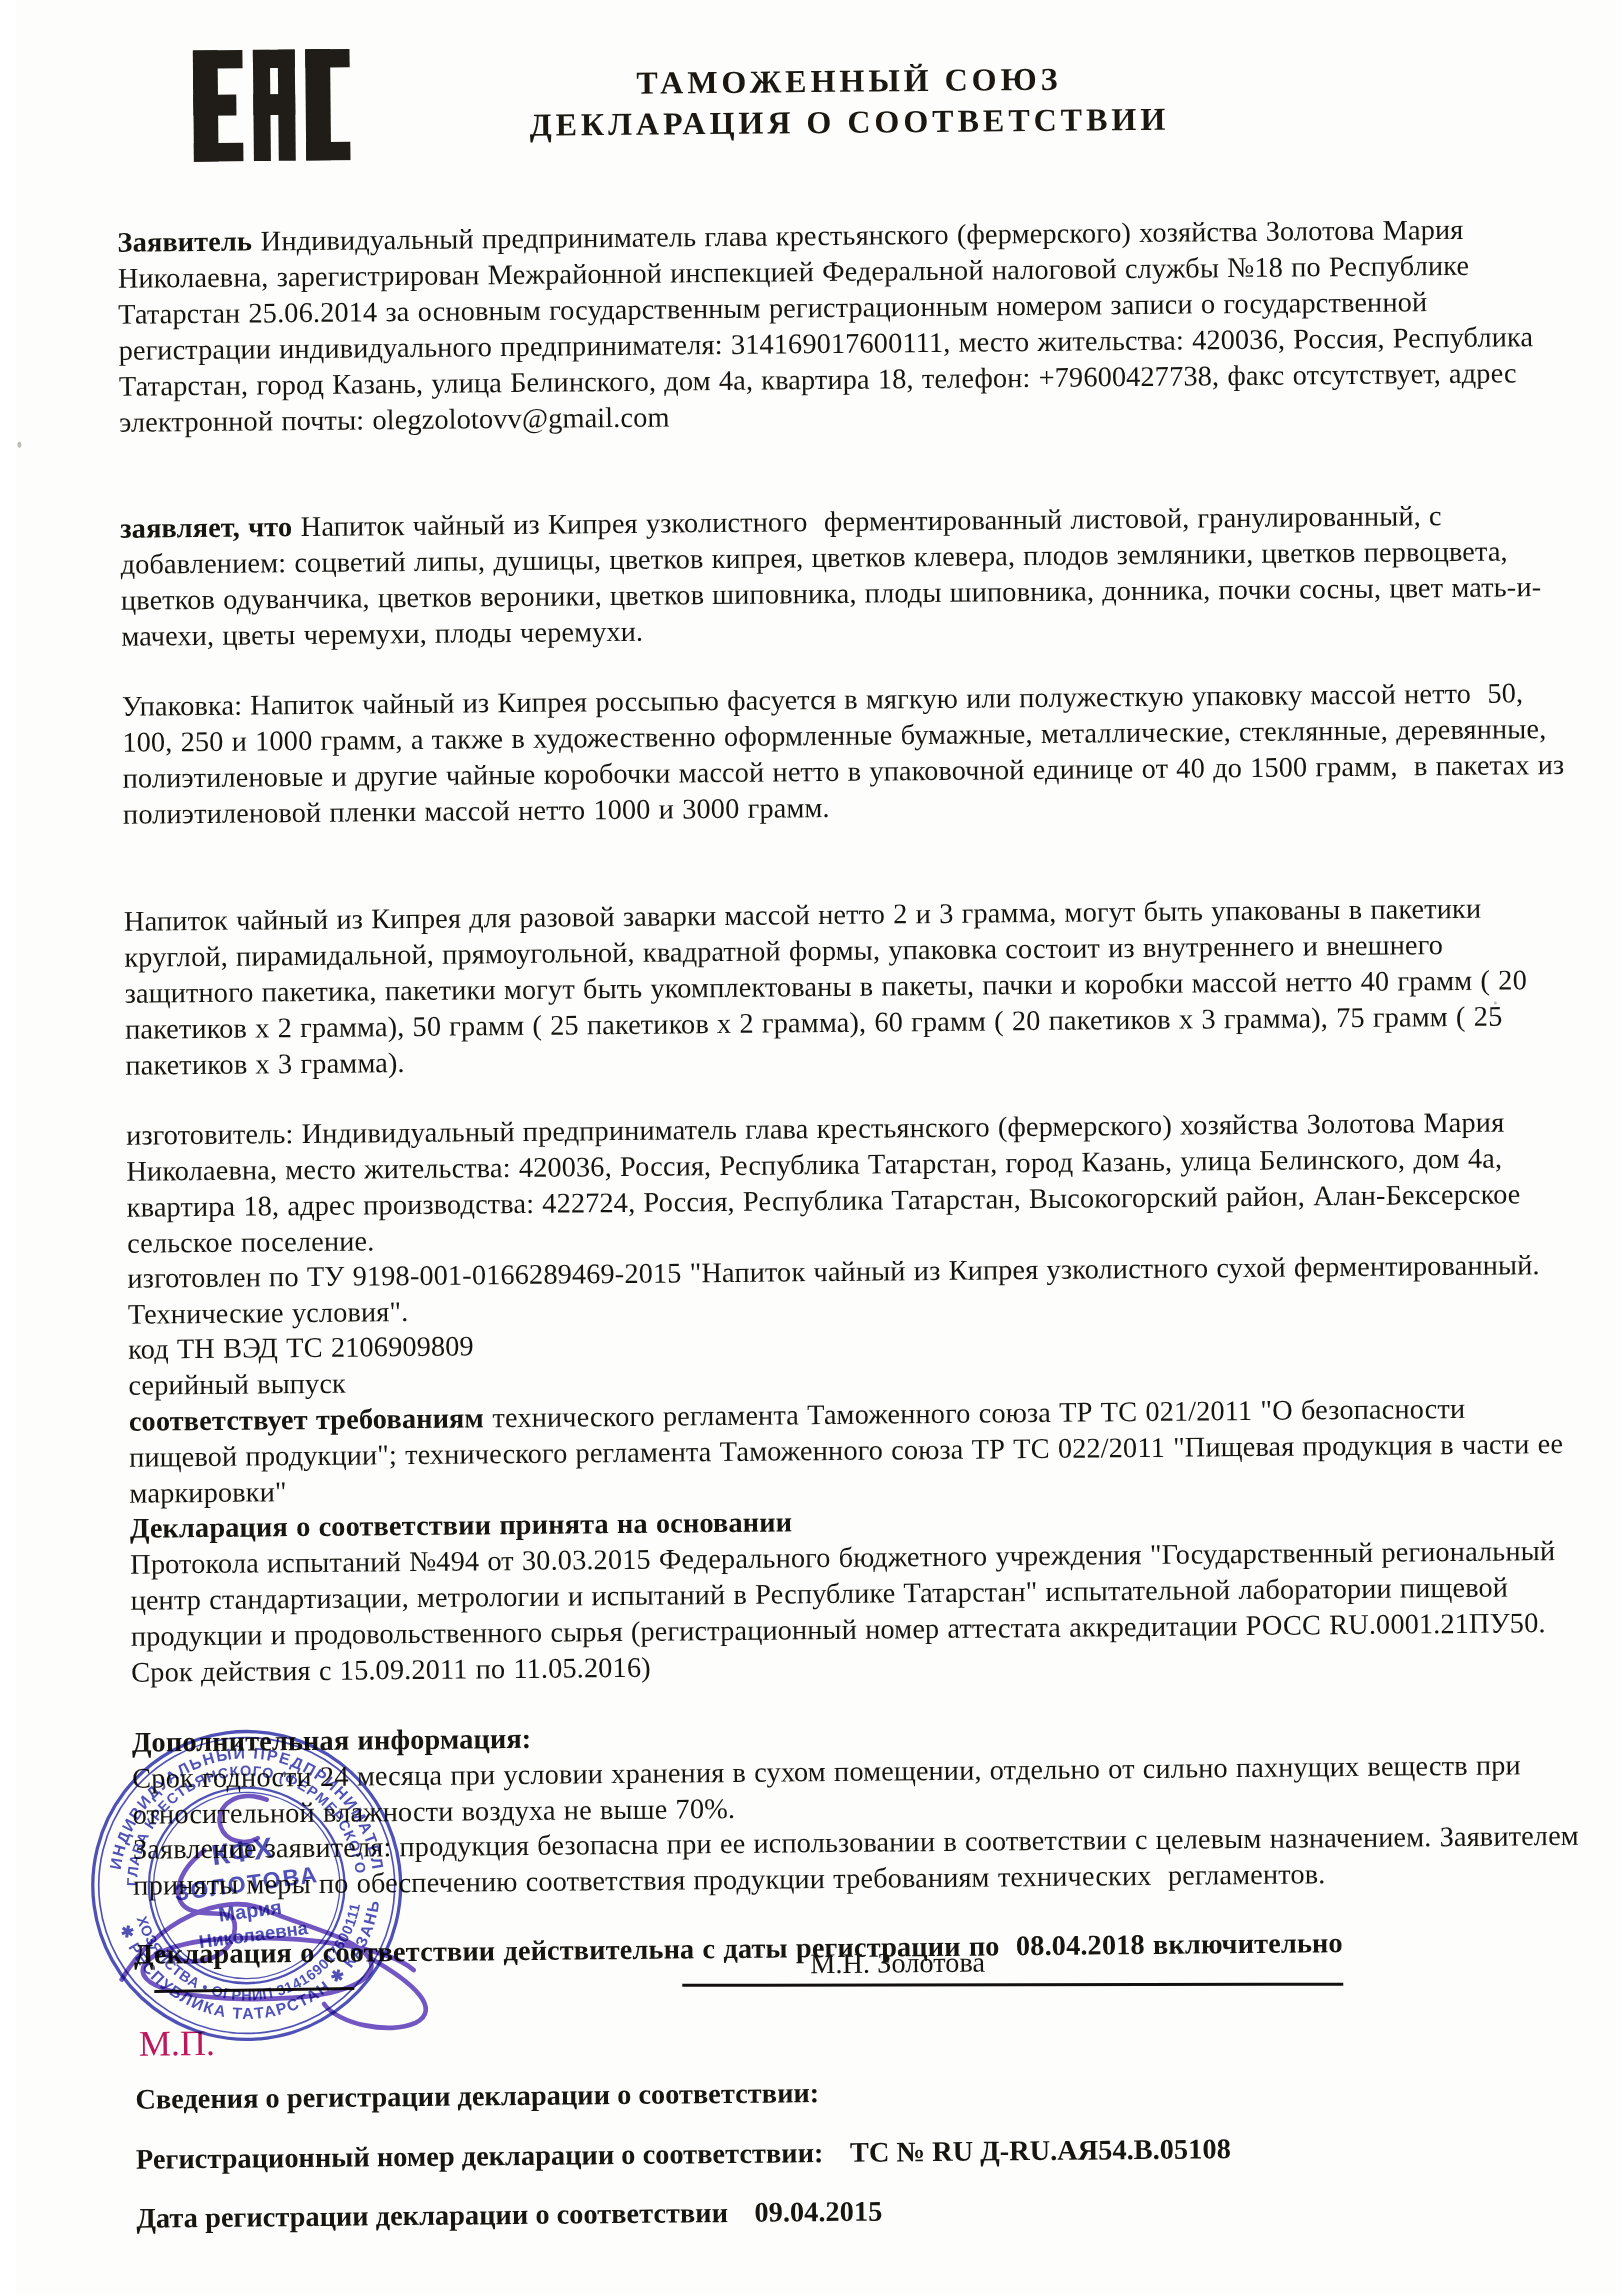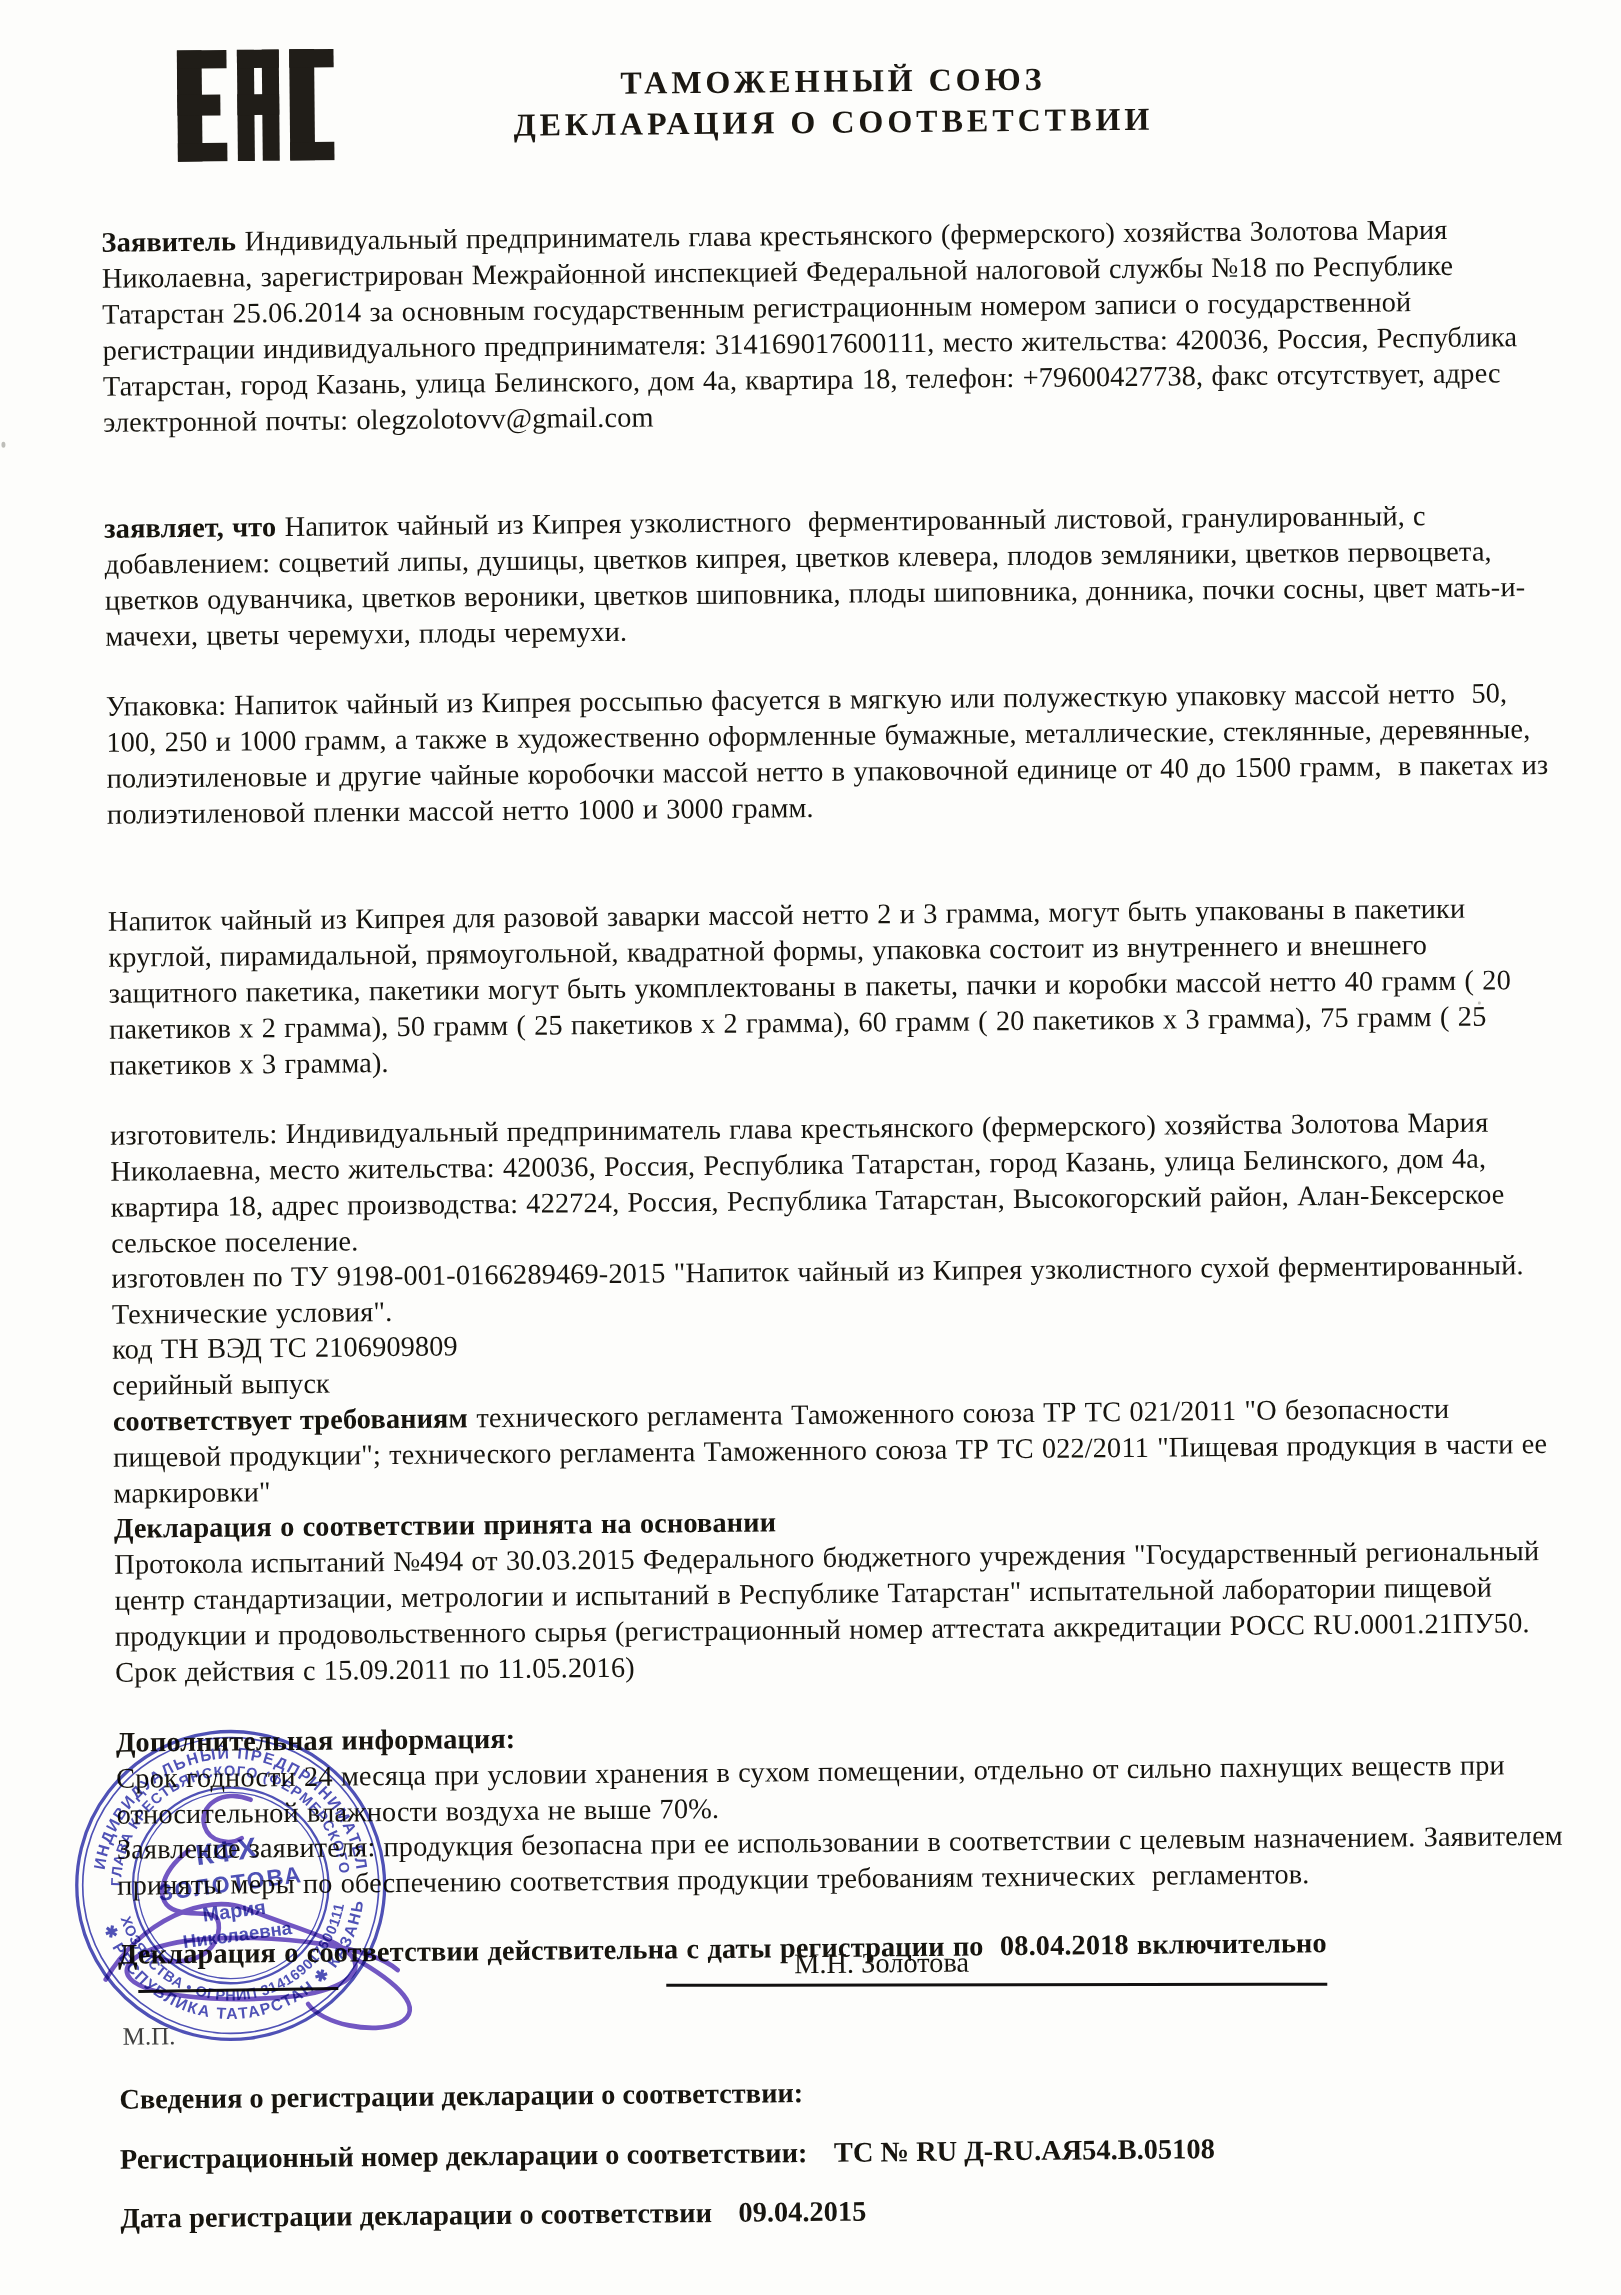--- a/index.html
+++ b/index.html
@@ -1,29 +1,29 @@
 <!DOCTYPE html>
 <html style="font-size:10.6px"><head>
 <meta charset="utf-8">
 <style>
   html,body{margin:0;padding:0;width:1622px;height:2295px;background:#ffffff;overflow:hidden;}
-  .paper{position:absolute;inset:0;background:#fdfdfb;}
+  .paper{position:absolute;inset:0;background:#fdfdfb;margin-left:16px;}
   .scan{position:absolute;inset:0;transform:rotate(-0.55deg);transform-origin:811px 1124px;
         font-family:"Liberation Serif","DejaVu Serif",serif;color:#17150f;}
   .eac-logo{position:absolute;left:187px;top:44px;width:157px;height:112px;}
   .doc-header{position:absolute;left:370px;top:61px;width:946px;text-align:center;
         font-weight:bold;font-size:32px;line-height:41px;letter-spacing:4px;color:#1b1812;}
   .para{position:absolute;left:110px;width:1450px;font-size:28.4px;line-height:36px;
         letter-spacing:0.1px;word-spacing:1px;white-space:pre-wrap;margin:0;color:#17150f;}
   .lead{font-weight:bold;}
   .lead:not(:empty){margin-right:8.6px;}
   .sig-name{position:absolute;left:786px;top:1948px;font-size:28.4px;color:#17150f;}
   .sig-line-long{position:absolute;left:658px;top:1985px;width:661px;height:3.3px;background:#121110;transform:rotate(0.45deg);}
   .sig-line-short{position:absolute;left:130px;top:1983px;width:200px;height:3.3px;background:#121110;transform:rotate(-0.3deg);}
-  .seal-mark{position:absolute;left:114px;top:2016px;font-size:25px;color:#404040;text-align:right;}
+  .seal-mark{position:absolute;left:114px;top:2016px;font-size:36px;color:#be185d;text-align:right;}
   .reg-line{position:absolute;left:110px;font-size:28.4px;font-weight:bold;color:#17150f;white-space:pre;}
   .reg-value{margin-left:26.5px;}
   .stamp-svg{position:absolute;left:58px;top:1718px;width:331px;height:325px;transform:rotate(-7deg);
         opacity:0.9;mix-blend-mode:multiply;}
   .sig-svg{position:absolute;left:46px;top:1753px;width:436px;height:298px;mix-blend-mode:multiply;}
   .speck{position:absolute;border-radius:50%;background:#8a8a84;opacity:0.55;}
 </style>
 </head>
 <body>
 

